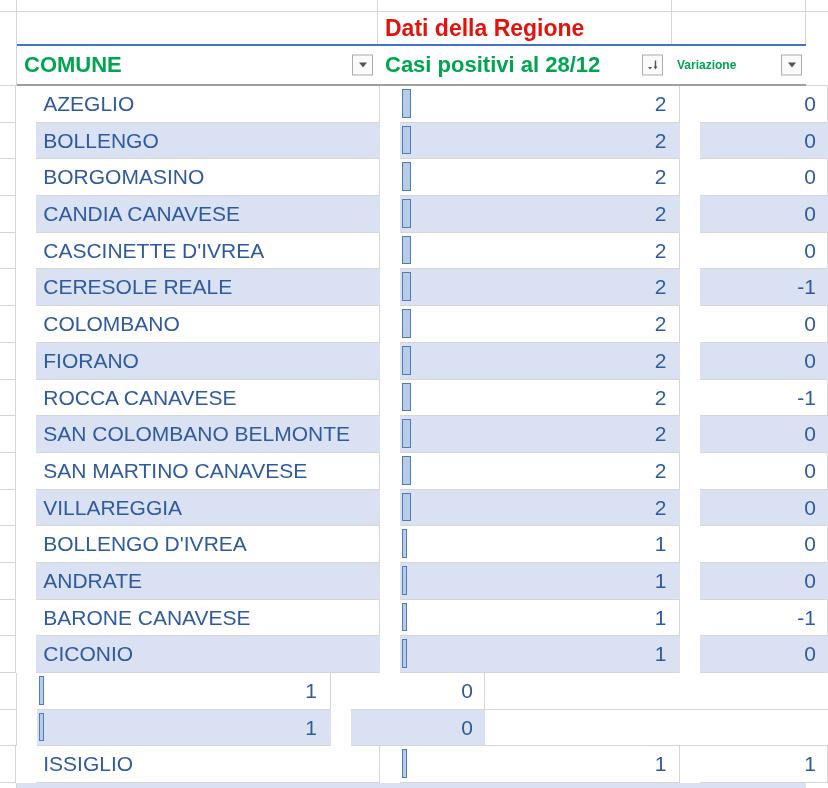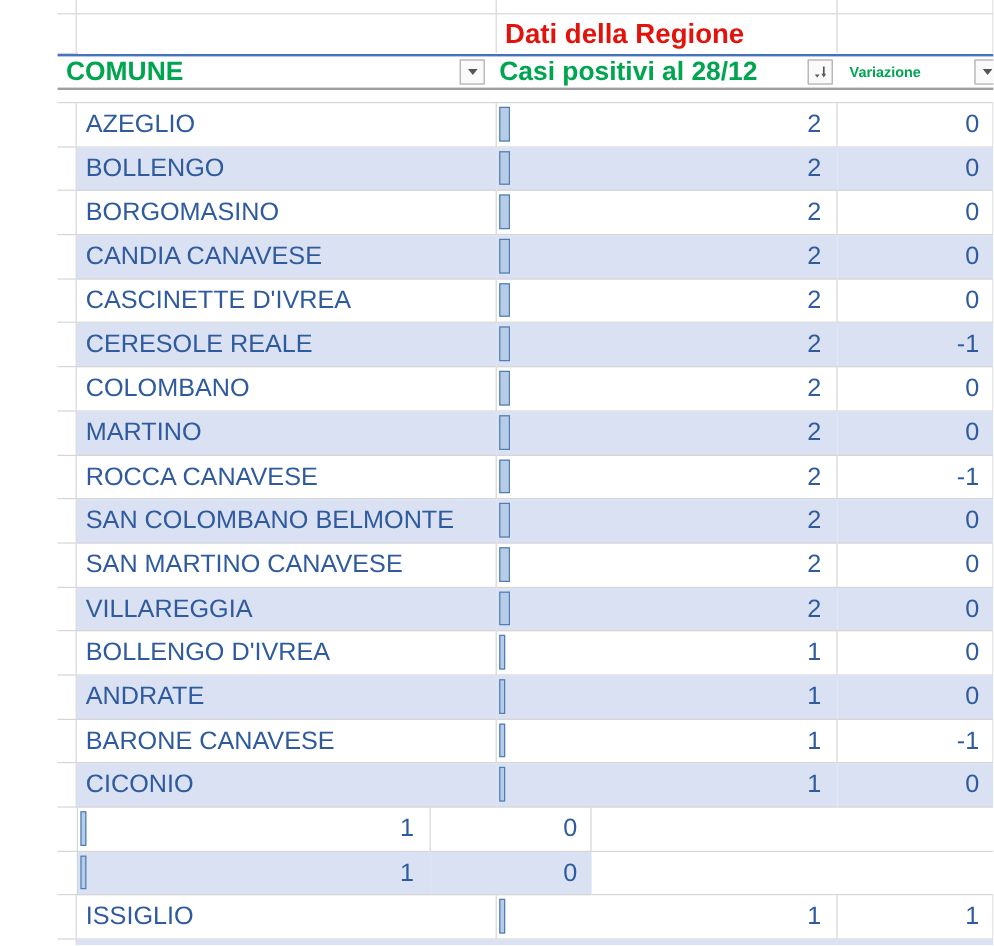--- a/index.html
+++ b/index.html
@@ -4,21 +4,21 @@
 <style>
   html,body { margin:0; padding:0; background:#ffffff; }
   .sheet {
     position:relative;
     width:828px; height:788px;
     overflow:hidden;
     background:#fff;
     font-family:"Liberation Sans", sans-serif;
     display:flex; flex-direction:column;
   }
-  .row { display:flex; flex:0 0 auto; box-sizing:border-box;padding-left:48px; }
+  .row { display:flex; flex:0 0 auto; box-sizing:border-box; }
   .cell { box-sizing:border-box; position:relative; }
 
   
   .c-left    { width:17px;  border-right:1px solid var(--gridline,#d6d6d6); }
   .c-comune  { width:361px; }
   .c-casi    { width:294px; }
   .c-var     { width:134px; }
   .c-right   { flex:1; }
 
   
@@ -29,21 +29,21 @@
   
   .titlerow { height:32px; }
   .titlerow .c-comune, .titlerow .c-casi, .titlerow .c-var { border-right:1px solid var(--gridline,#d6d6d6); }
   .title-text {
     color:var(--title-red,#e3120b);
     font-weight:bold; font-size:23px; line-height:32px;
     padding-left:7px; white-space:nowrap;
   }
 
   
-  .headrow { height:42px;flex-direction:column; }
+  .headrow { height:42px; }
   .headrow .c-left, .headrow .c-right { border-bottom:1px solid var(--gridline,#d6d6d6); }
   .table-head {
     display:flex; width:789px;
     border-top:2px solid var(--table-border-blue,#4472c4);
     border-bottom:2px solid #9f9f9f;
     box-sizing:border-box;
   }
   .table-head .cell { display:flex; align-items:center; }
   .hd-label { color:var(--header-green,#00a550); font-weight:bold; white-space:nowrap; }
   .hd-comune { font-size:22px; padding-left:7px; }
@@ -63,21 +63,21 @@
   .tri-down {
     width:0; height:0;
     border-left:4px solid transparent; border-right:4px solid transparent;
     border-top:5px solid #555;
   }
 
   
   .body-rows { display:flex; flex-direction:column; flex:0 0 auto; }
   .datarow { height:36.7px; }
   .datarow .cell { border-bottom:1px solid var(--gridline,#d6d6d6); }
-  .datarow .c-comune, .datarow .c-casi, .datarow .c-var { border-right:1px solid var(--gridline,#d6d6d6); }
+  .datarow .c-comune, .datarow .c-casi, .datarow .c-var { border-right:1px solid var(--gridline,#d6d6d6);margin-left:20px; }
   .datarow.band .c-comune, .datarow.band .c-casi, .datarow.band .c-var {
     background:var(--band-fill,#d9e1f2);
     border-right-color:transparent;
   }
   .comune-txt {
     color:var(--cell-blue,#2f5b9e); font-size:21px; line-height:36px;
     padding-left:7px; white-space:nowrap; overflow:hidden;
   }
   .num {
     color:var(--cell-blue,#2f5b9e); font-size:21px; line-height:36px;
@@ -235,21 +235,21 @@
       <span class="num num-casi">2</span>
     </div>
     <div class="cell c-var">
       <span class="num num-var">0</span>
     </div>
     <div class="cell c-right"></div>
   </div>
 
   <div class="row datarow band">
     <div class="cell c-left"></div>
-    <div class="cell c-comune comune-txt">MARTINO</div>
+    <div class="cell c-comune comune-txt">FIORANO</div>
     <div class="cell c-casi">
       <span class="databar" style="width: 9px;"></span>
       <span class="num num-casi">2</span>
     </div>
     <div class="cell c-var">
       <span class="num num-var">0</span>
     </div>
     <div class="cell c-right"></div>
   </div>
 

